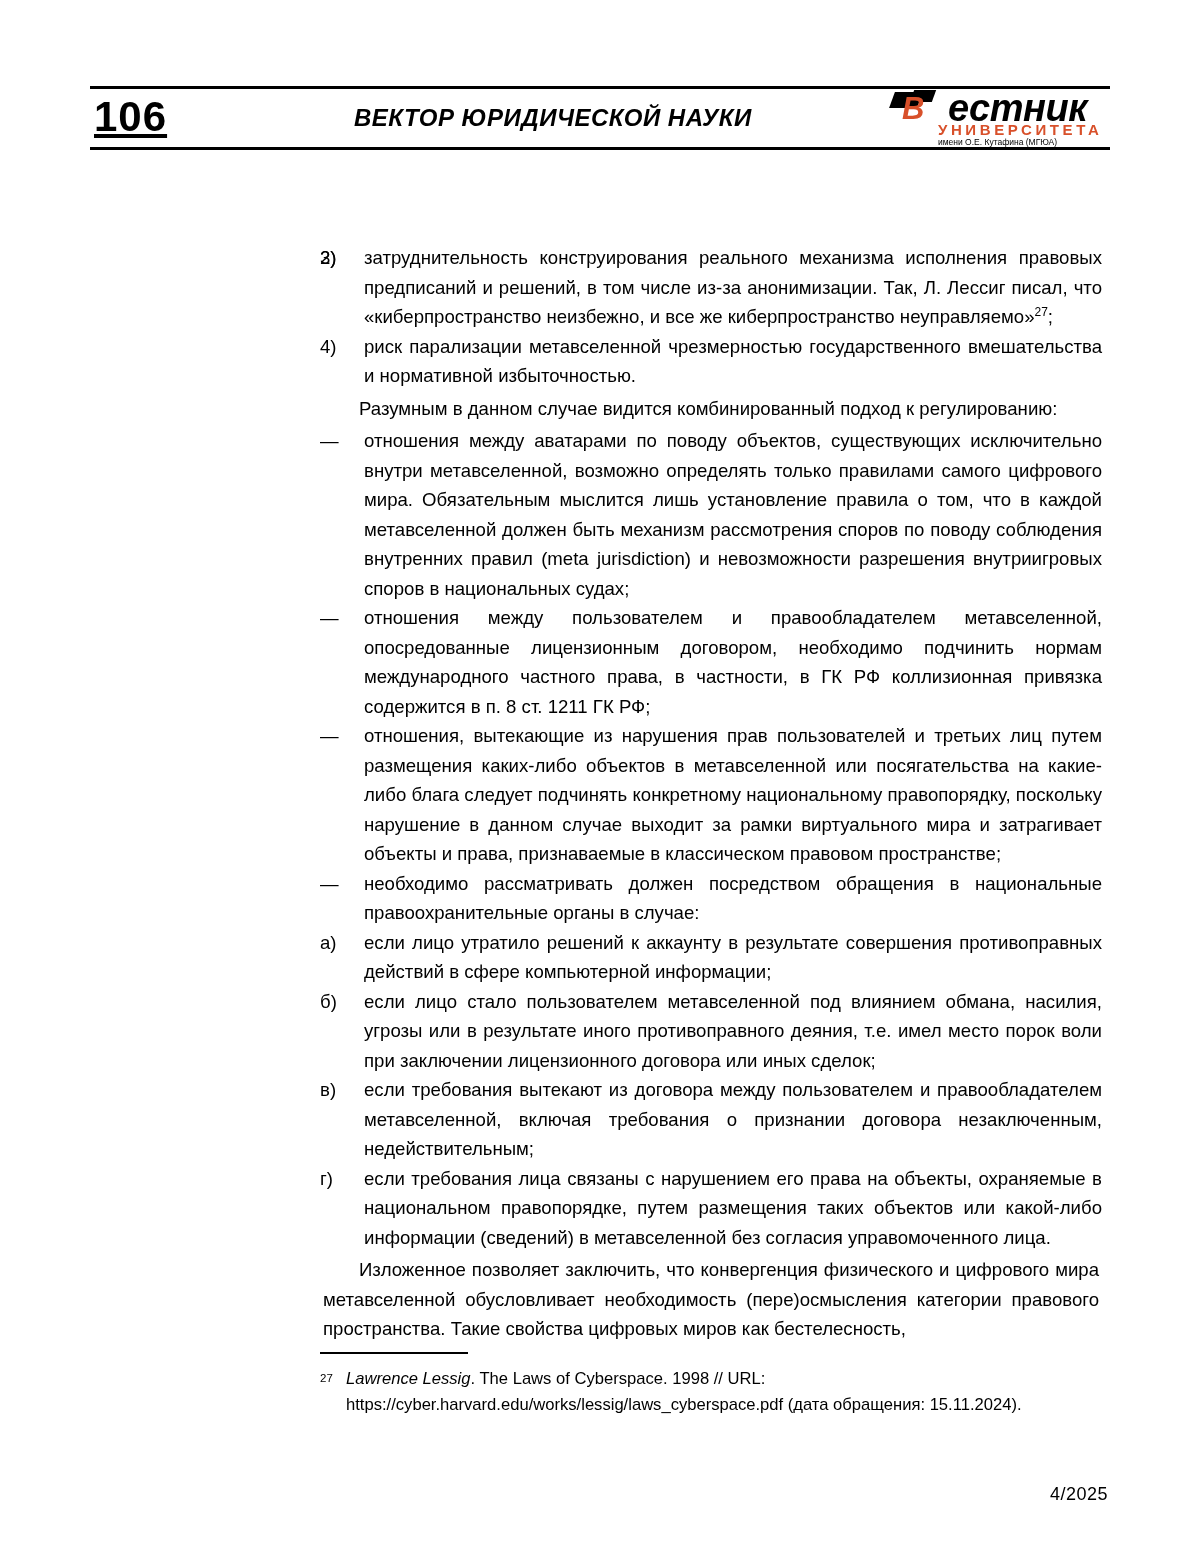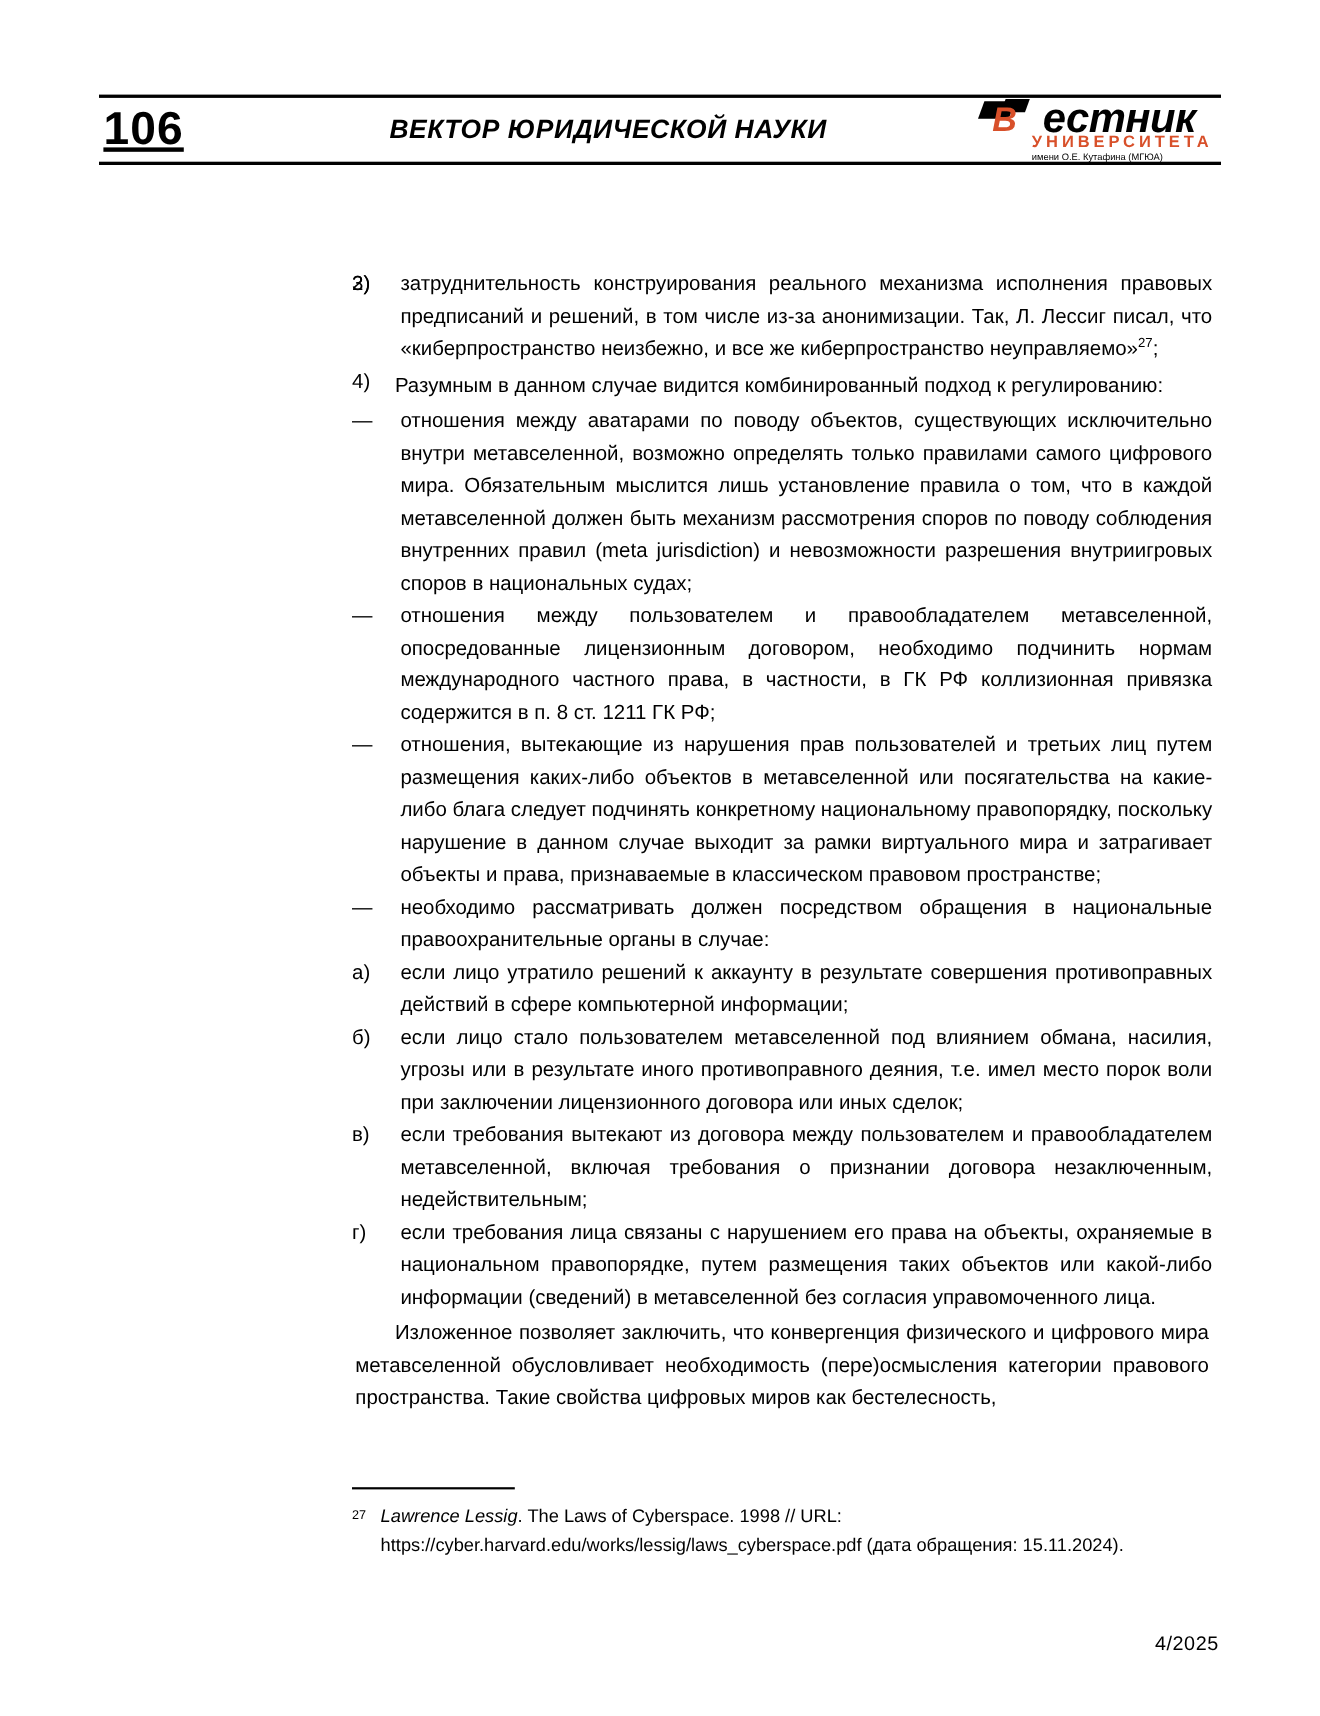--- a/index.html
+++ b/index.html
@@ -244,21 +244,21 @@
 
     <div class="item">
       <span class="marker">2)</span>
     </div>
 
     <div class="item">
       <span class="marker">3)</span><span>затруднительность конструирования реального механизма исполнения правовых предписаний и решений, в том числе из-за анонимизации. Так, Л. Лессиг писал, что «киберпространство неизбежно, и все же киберпространство неуправляемо»</span><sup>27</sup><span>;</span>
     </div>
 
     <div class="item">
-      <span class="marker">4)</span>
+      <span class="marker">4)</span><span>риск парализации метавселенной чрезмерностью государственного вмешательства и нормативной избыточностью.</span>
     </div>
 
     <p class="para-indent">Разумным в данном случае видится комбинированный подход к регулированию:</p>
 
     <div class="item">
       <span class="marker dash">—</span><span>отношения между аватарами по поводу объектов, существующих исключительно внутри метавселенной, возможно определять только правилами самого цифрового мира. Обязательным мыслится лишь установление правила о том, что в каждой метавселенной должен быть механизм рассмотрения споров по поводу соблюдения внутренних правил (meta jurisdiction) и невозможности разрешения внутриигровых споров в национальных судах;</span>
     </div>
 
     <div class="item">
       <span class="marker dash">—</span><span>отношения между пользователем и правообладателем метавселенной, опосредованные лицензионным договором, необходимо подчинить нормам международного частного права, в частности, в ГК РФ коллизионная привязка содержится в п. 8 ст. 1211 ГК РФ;</span>

